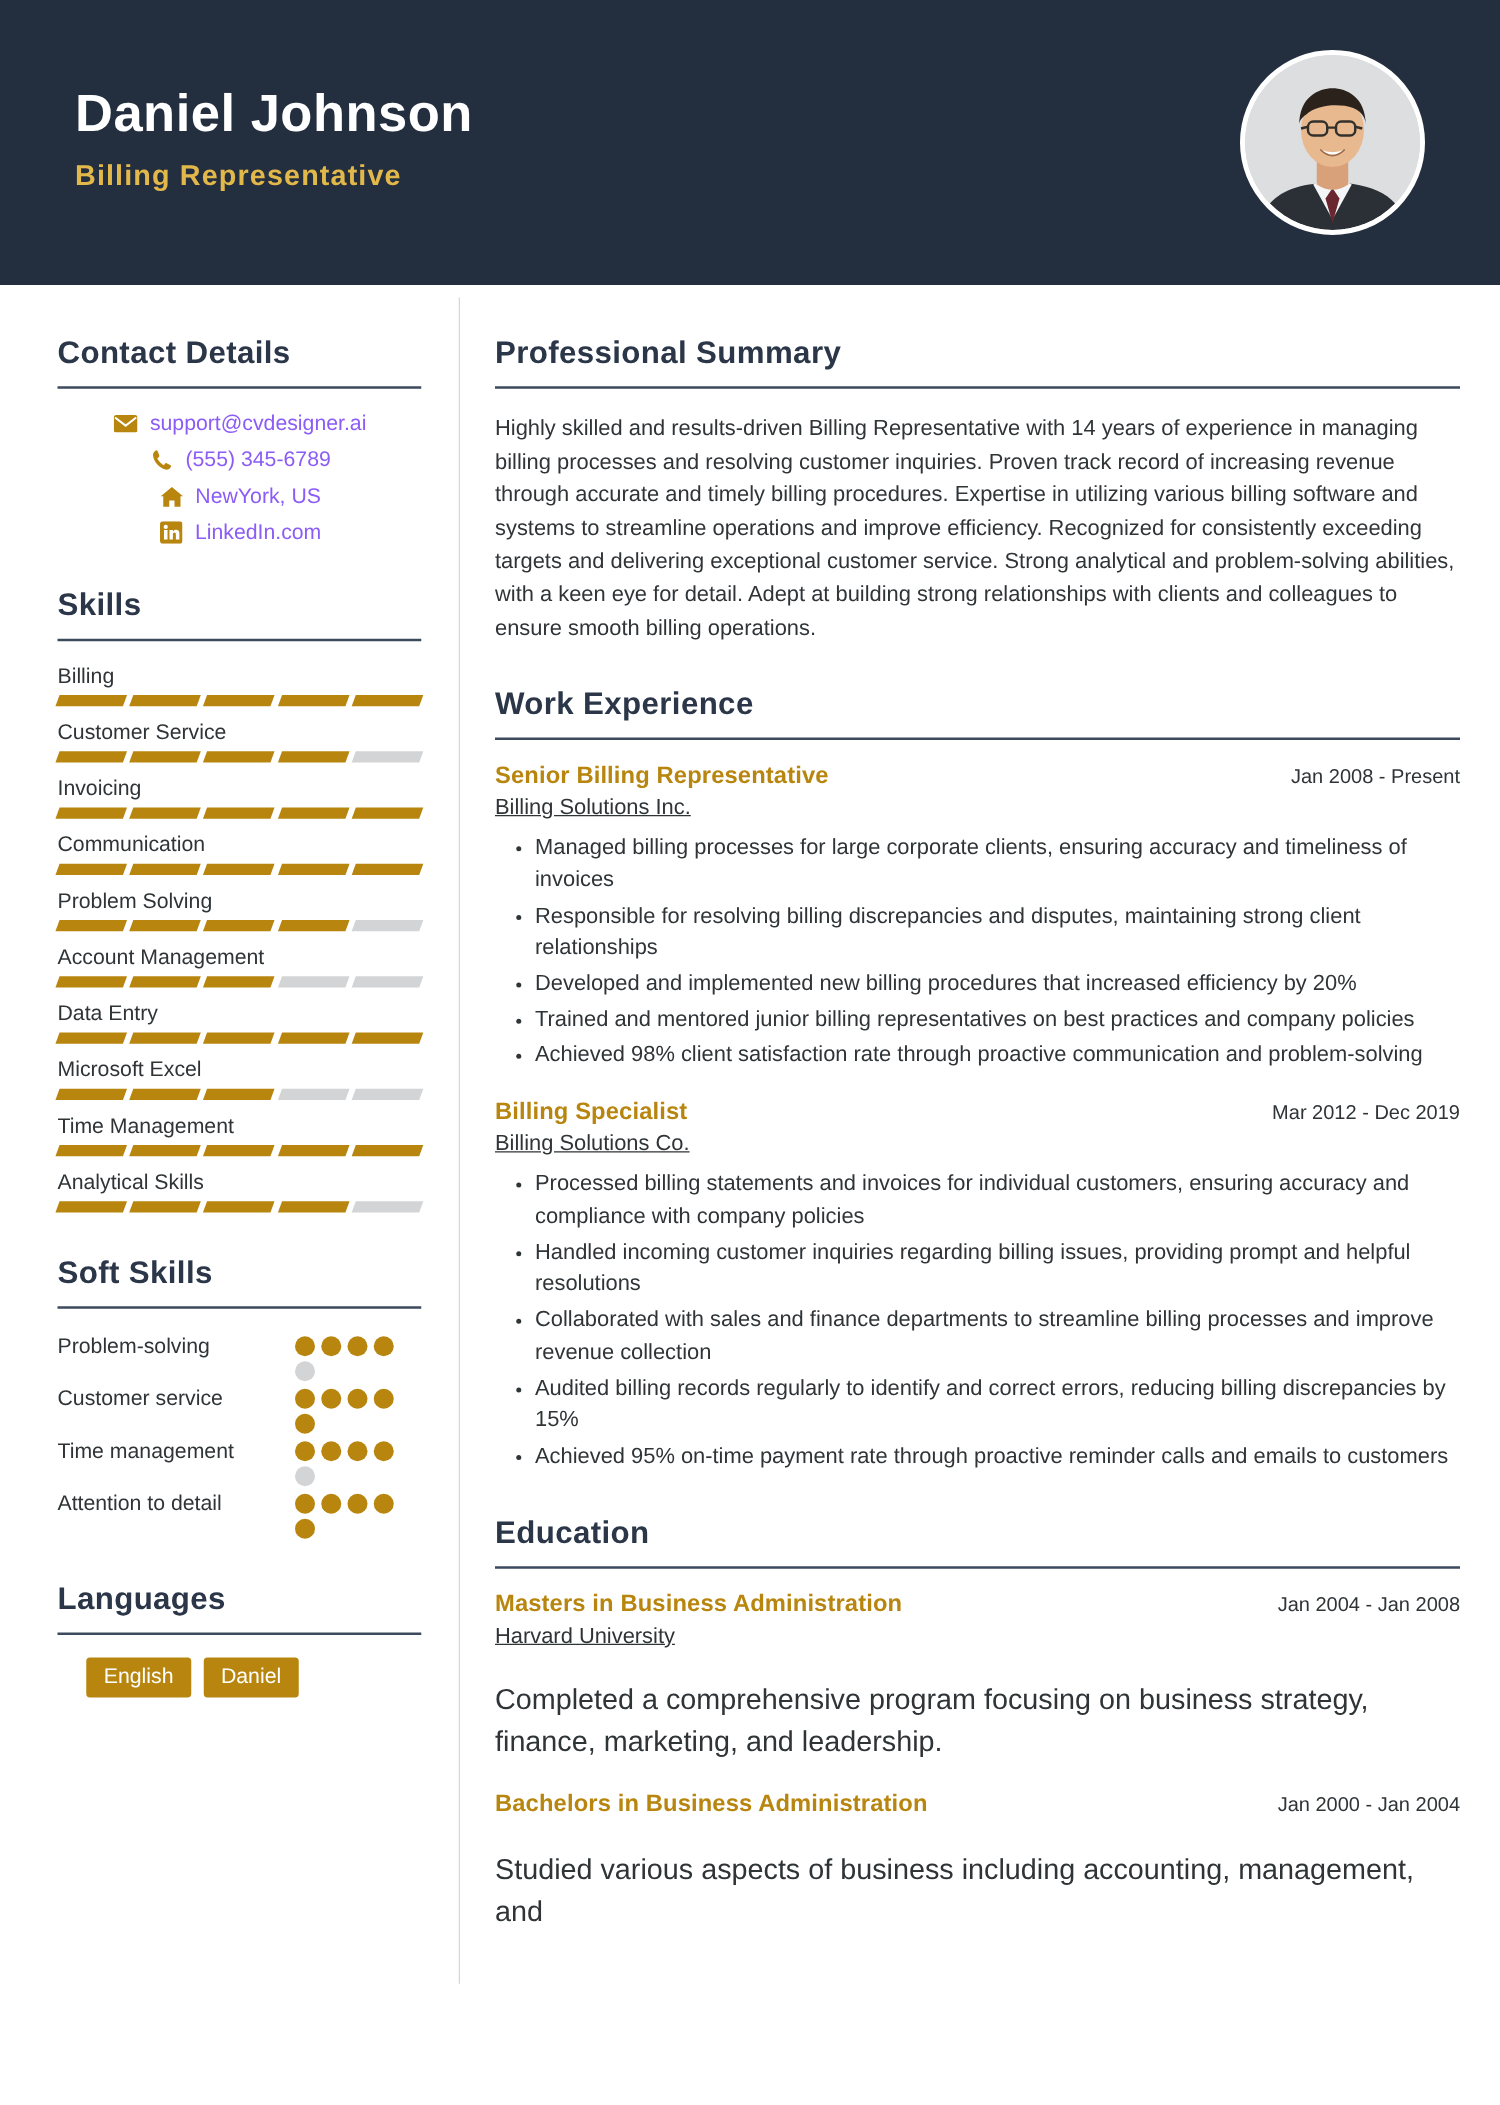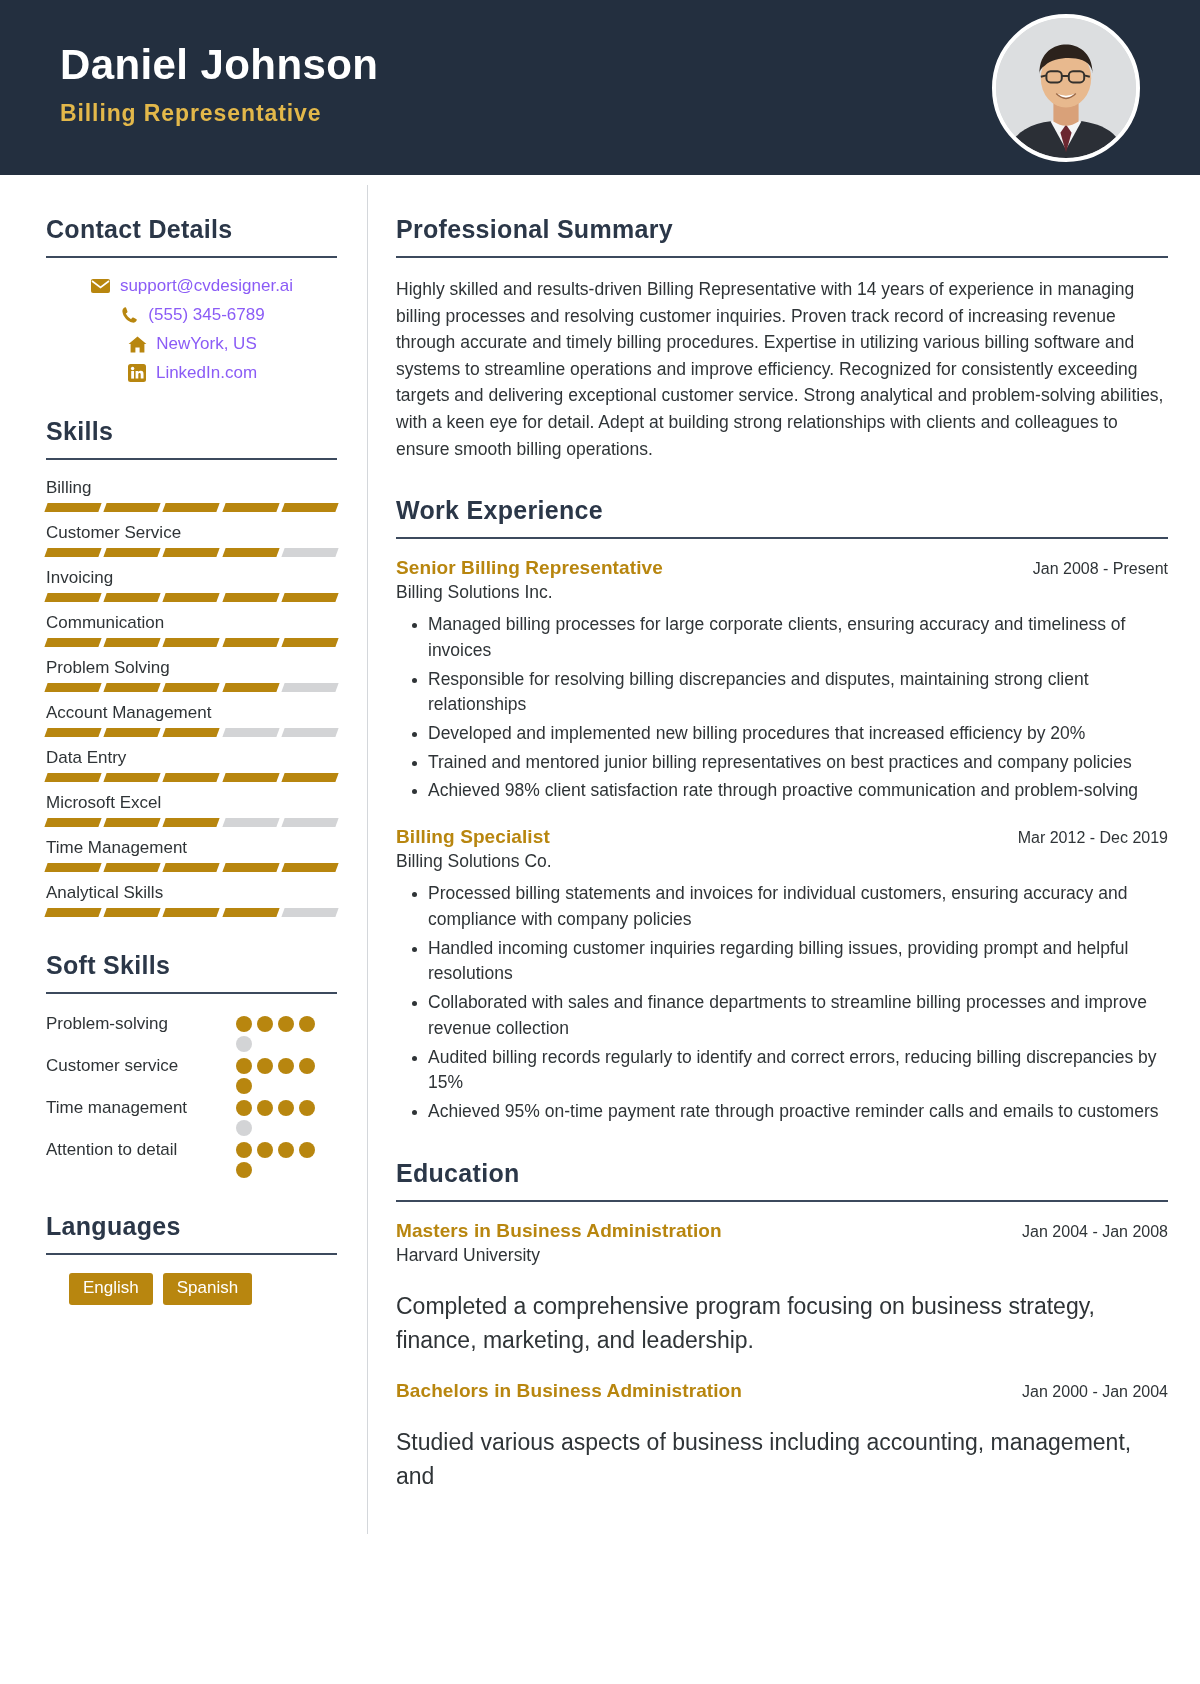--- a/index.html
+++ b/index.html
@@ -13,21 +13,21 @@
     width: 1200px;
     min-height: 1684px;
     background: #ffffff;
     position: relative;
     overflow: hidden;
   }
 
   
   .header {
     background: #232f3f;
-    height: 175px;
+    height: 228px;
     padding: 0 60px;
     display: flex;
     align-items: center;
     justify-content: space-between;
   }
   .header-text { padding-bottom: 6px; }
   .name {
     color: #ffffff;
     font-size: 42px;
     font-weight: 700;
@@ -195,20 +195,21 @@
   .entry-date {
     color: #2f3437;
     font-size: 16px;
     white-space: nowrap;
     flex: 0 0 auto;
   }
   .entry-org {
     color: #2f3437;
     font-size: 17.5px;
     margin-top: 3px;
+    text-decoration: underline;
   }
   .entry-desc {
     color: #2f3437;
     font-size: 23px;
     line-height: 1.5;
     margin-top: 23px;
   }
   .bullets {
     margin: 9px 0 0 0;
     padding-left: 32px;
@@ -472,21 +473,21 @@
               </div>
             </div>
           </div>
       </section>
 
       <section class="sec-block">
         <div class="sec-title">Languages</div>
         <div class="sec-rule"></div>
         <div class="lang-wrap" id="languages-list">
             <span class="lang-tag">English</span>
-            <span class="lang-tag">Spanish</span>
+            <span class="lang-tag">Daniel</span>
           </div>
       </section>
 
     </aside>
 
     <div class="divider-col"></div>
 
     <main class="main">
 
       <section class="sec-block">

